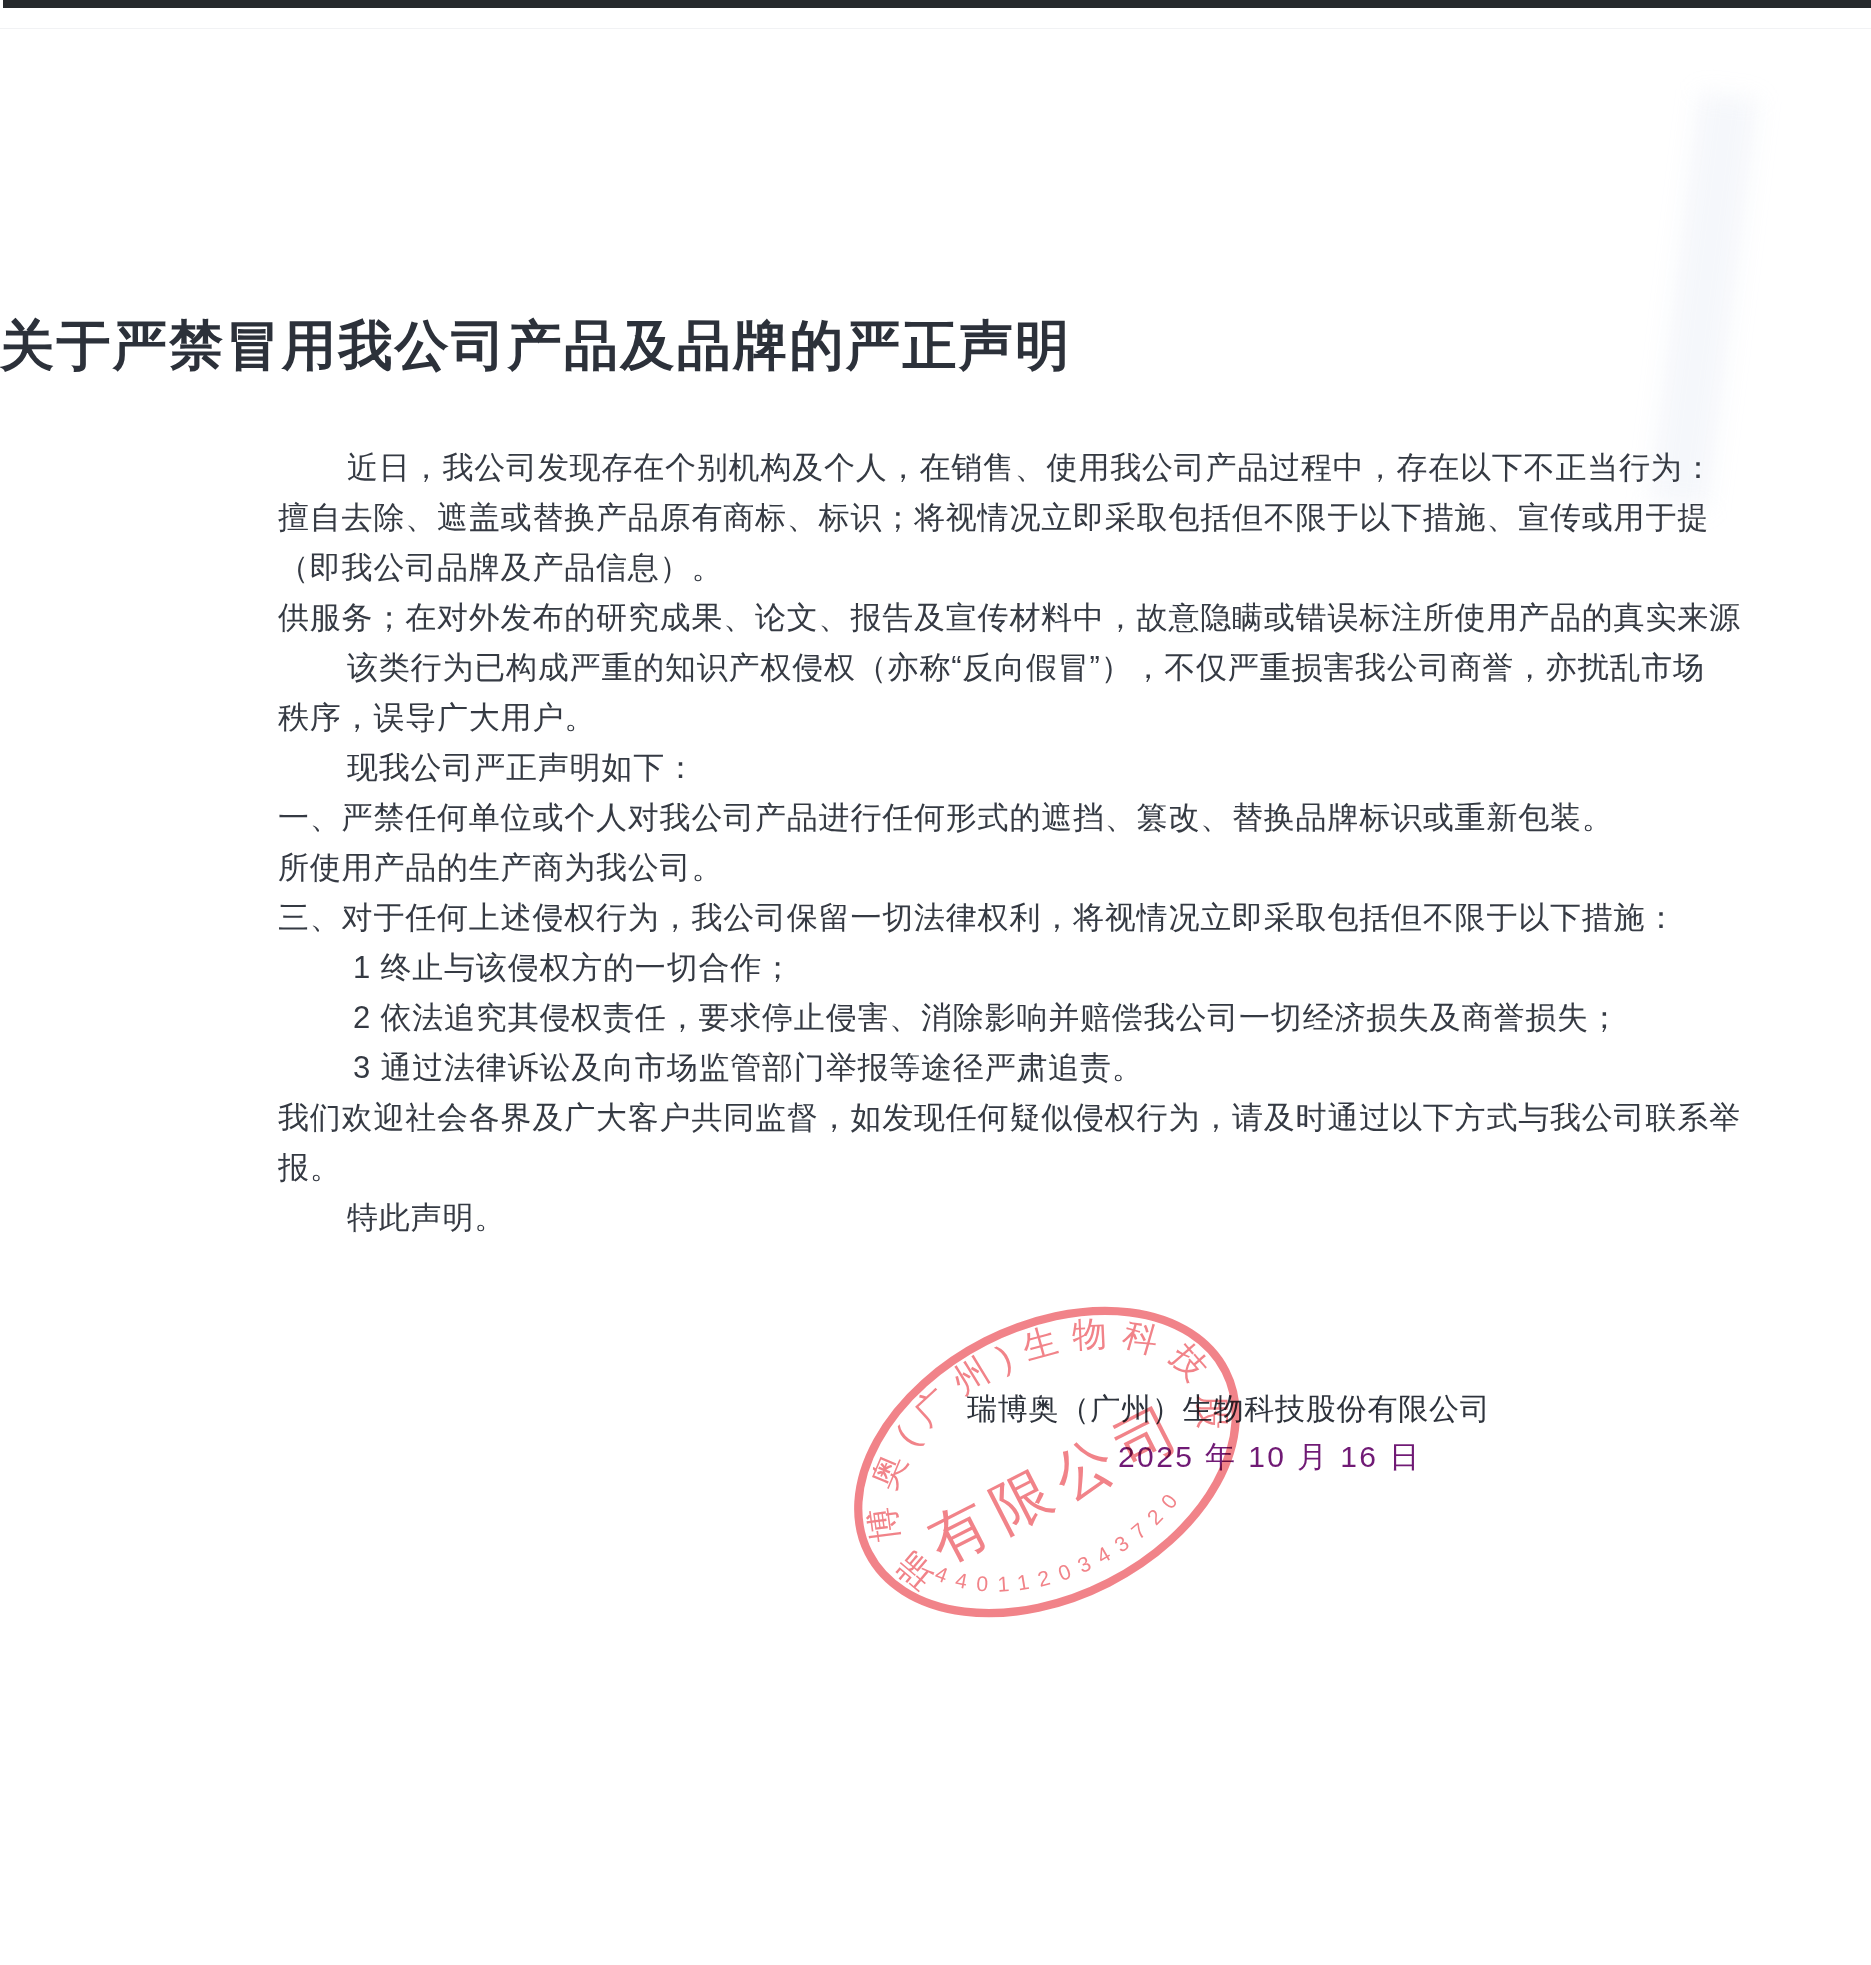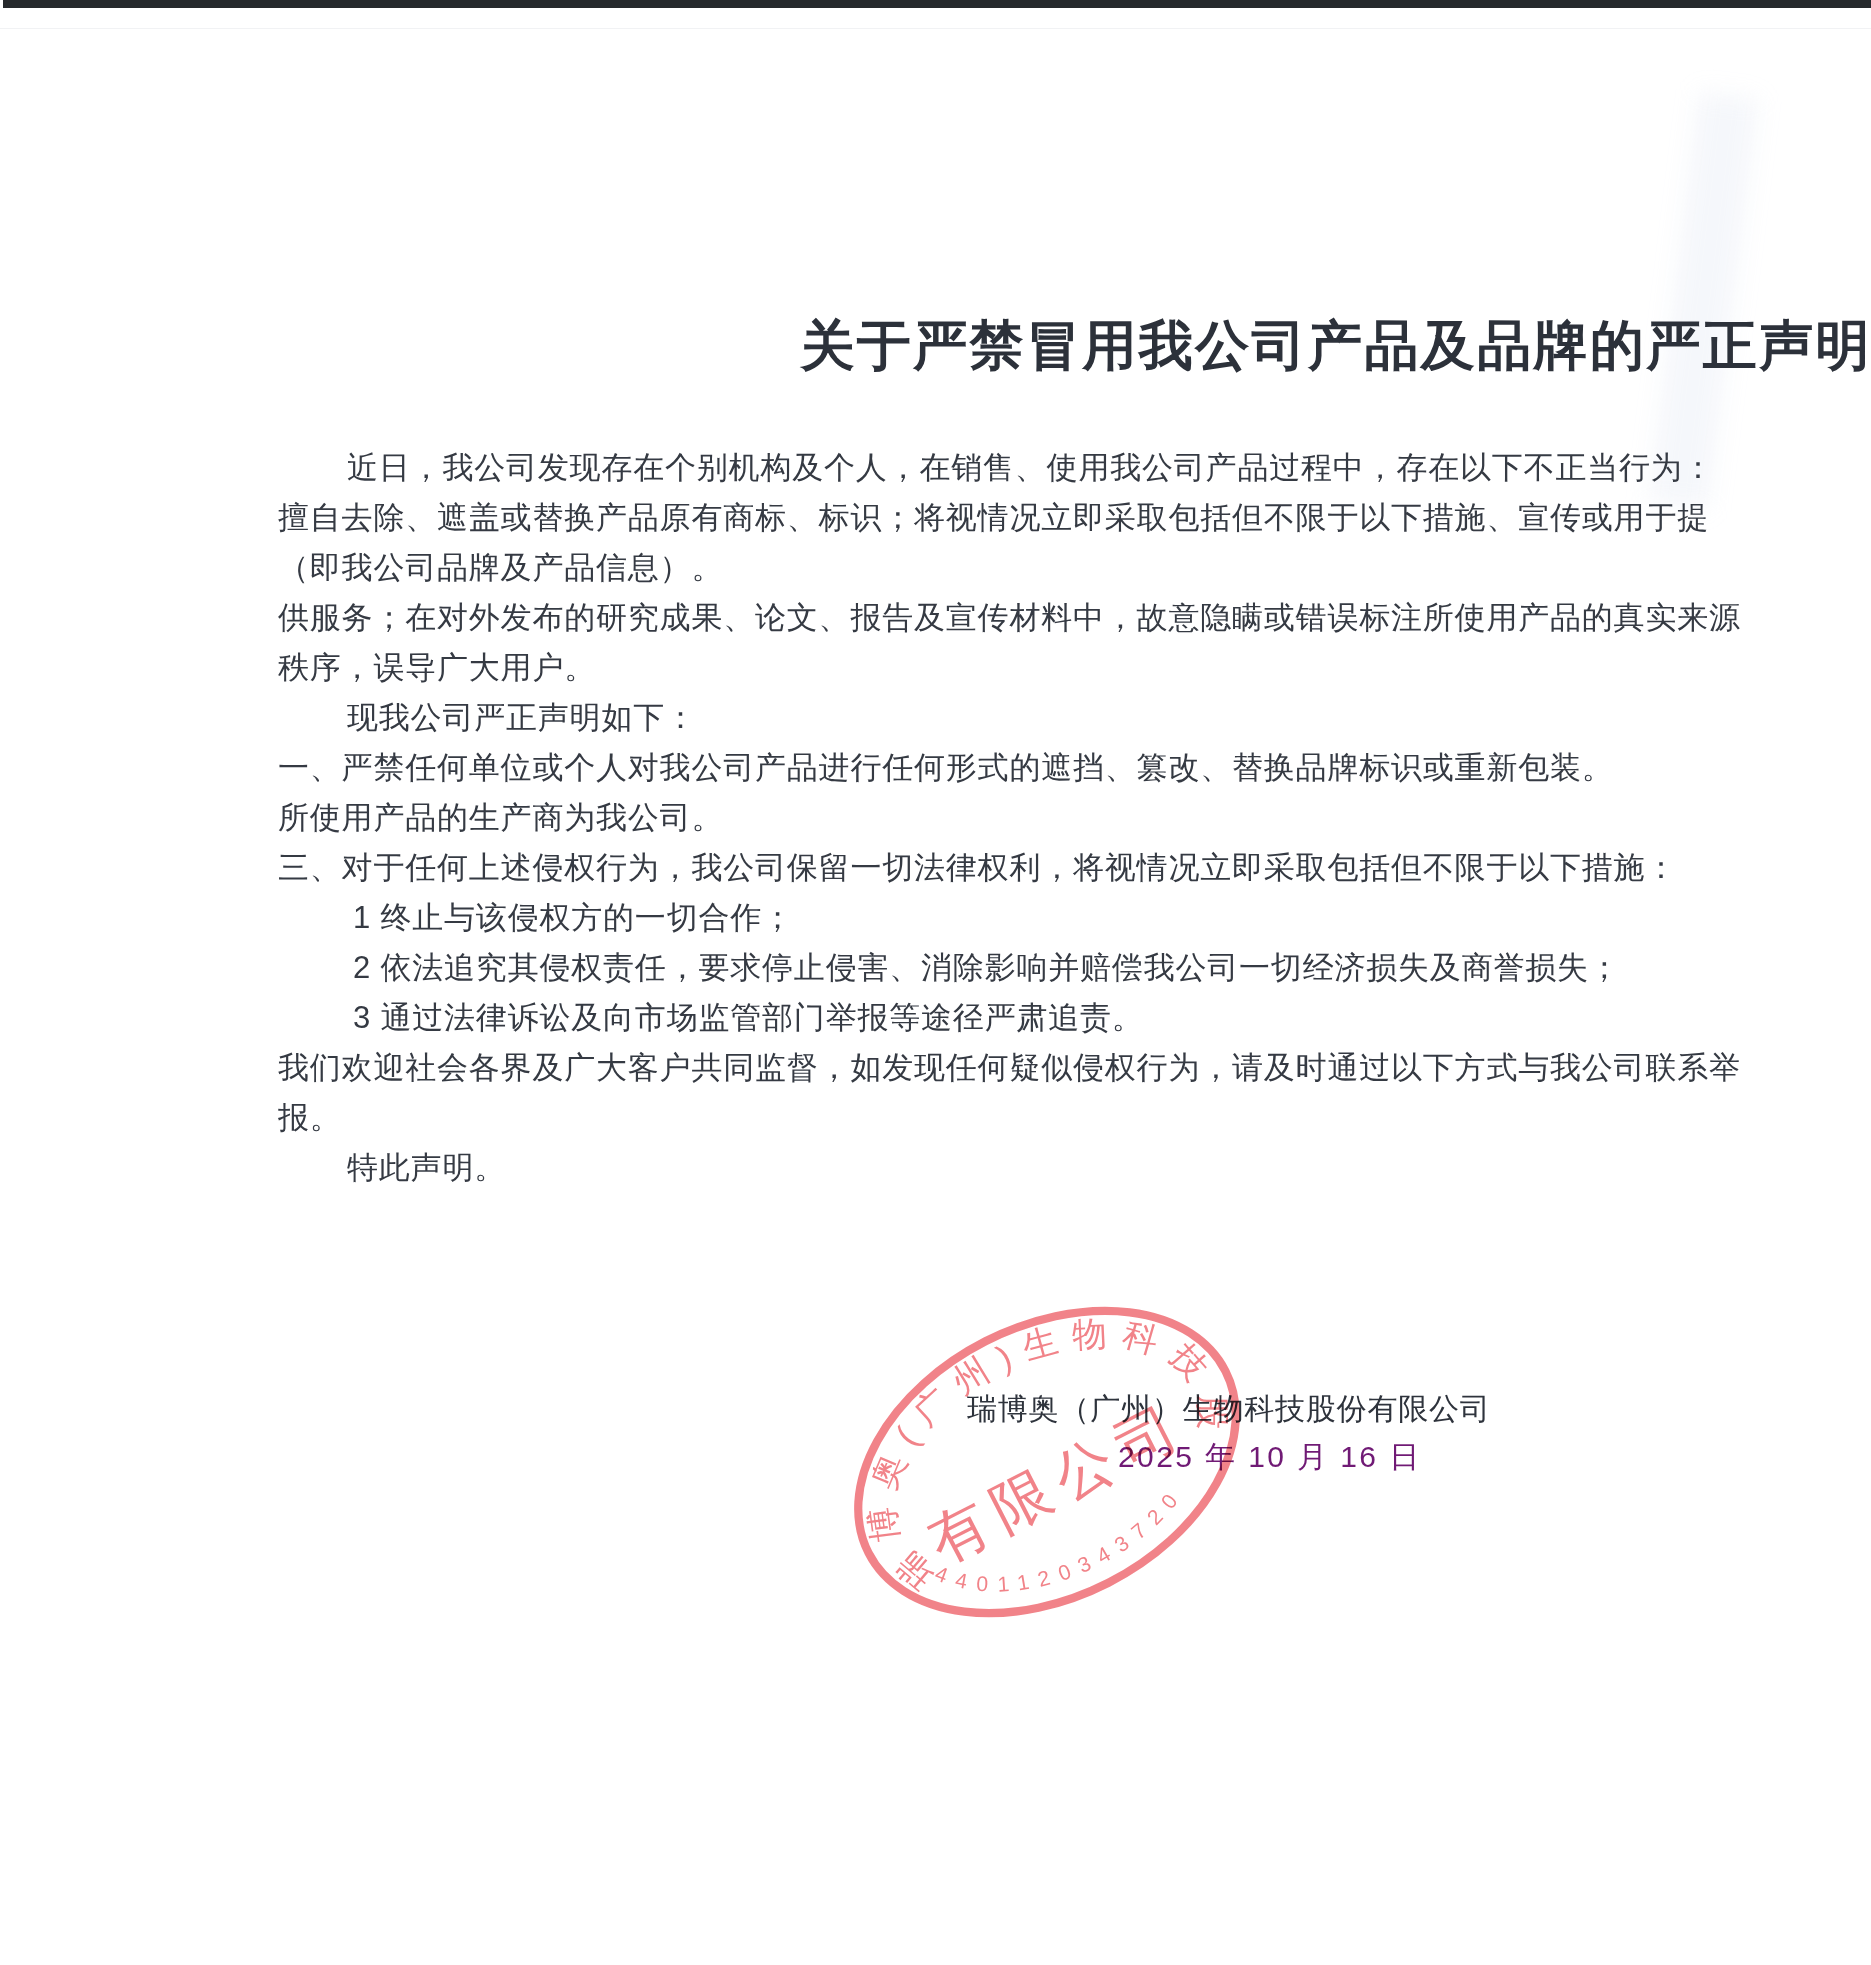--- a/index.html
+++ b/index.html
@@ -33,21 +33,21 @@
     background: rgba(190,205,228,0.16);
     filter: blur(11.8px);
     transform: rotate(7deg);
   }
 
   .doc-title {
     position: absolute;
     left: 0; top: 310px;
     width: 1872px;
     margin: 0;
-    text-align: right;
+    text-align: left;
     font-size: 54px;
     font-weight: 600;
     letter-spacing: 2.4px;
     color: #2c313a;
   }
 
   .body-block {
     position: absolute;
     left: 278px; top: 443px;
     width: 1336px;
@@ -95,20 +95,21 @@
   <div class="scan-edge-shadow"></div>
   <div class="streak-right"></div>
 
   <h1 class="doc-title">关于严禁冒用我公司产品及品牌的严正声明</h1>
 
   <div class="body-block">
     <div class="line ind2">近日，我公司发现存在个别机构及个人，在销售、使用我公司产品过程中，存在以下不正当行为：</div>
     <div class="line">擅自去除、遮盖或替换产品原有商标、标识；将视情况立即采取包括但不限于以下措施、宣传或用于提</div>
     <div class="line">（即我公司品牌及产品信息）。</div>
     <div class="line">供服务；在对外发布的研究成果、论文、报告及宣传材料中，故意隐瞒或错误标注所使用产品的真实来源</div>
+    <div class="line ind2">该类行为已构成严重的知识产权侵权（亦称“反向假冒”），不仅严重损害我公司商誉，亦扰乱市场</div>
     <div class="line">秩序，误导广大用户。</div>
     <div class="line ind2">现我公司严正声明如下：</div>
     <div class="line">一、严禁任何单位或个人对我公司产品进行任何形式的遮挡、篡改、替换品牌标识或重新包装。</div>
     <div class="line">所使用产品的生产商为我公司。</div>
     <div class="line">三、对于任何上述侵权行为，我公司保留一切法律权利，将视情况立即采取包括但不限于以下措施：</div>
     <div class="line ind-sub">1 终止与该侵权方的一切合作；</div>
     <div class="line ind-sub">2 依法追究其侵权责任，要求停止侵害、消除影响并赔偿我公司一切经济损失及商誉损失；</div>
     <div class="line ind-sub">3 通过法律诉讼及向市场监管部门举报等途径严肃追责。</div>
     <div class="line">我们欢迎社会各界及广大客户共同监督，如发现任何疑似侵权行为，请及时通过以下方式与我公司联系举</div>
     <div class="line">报。</div>

